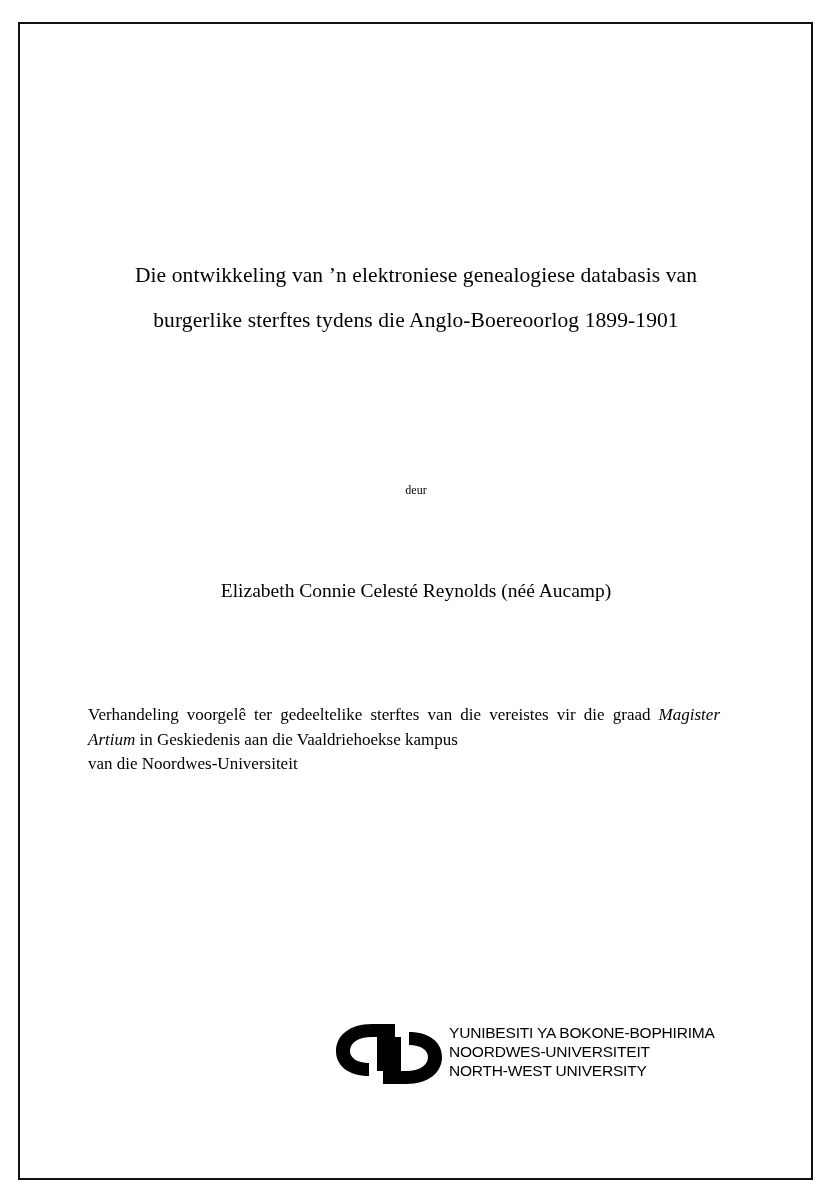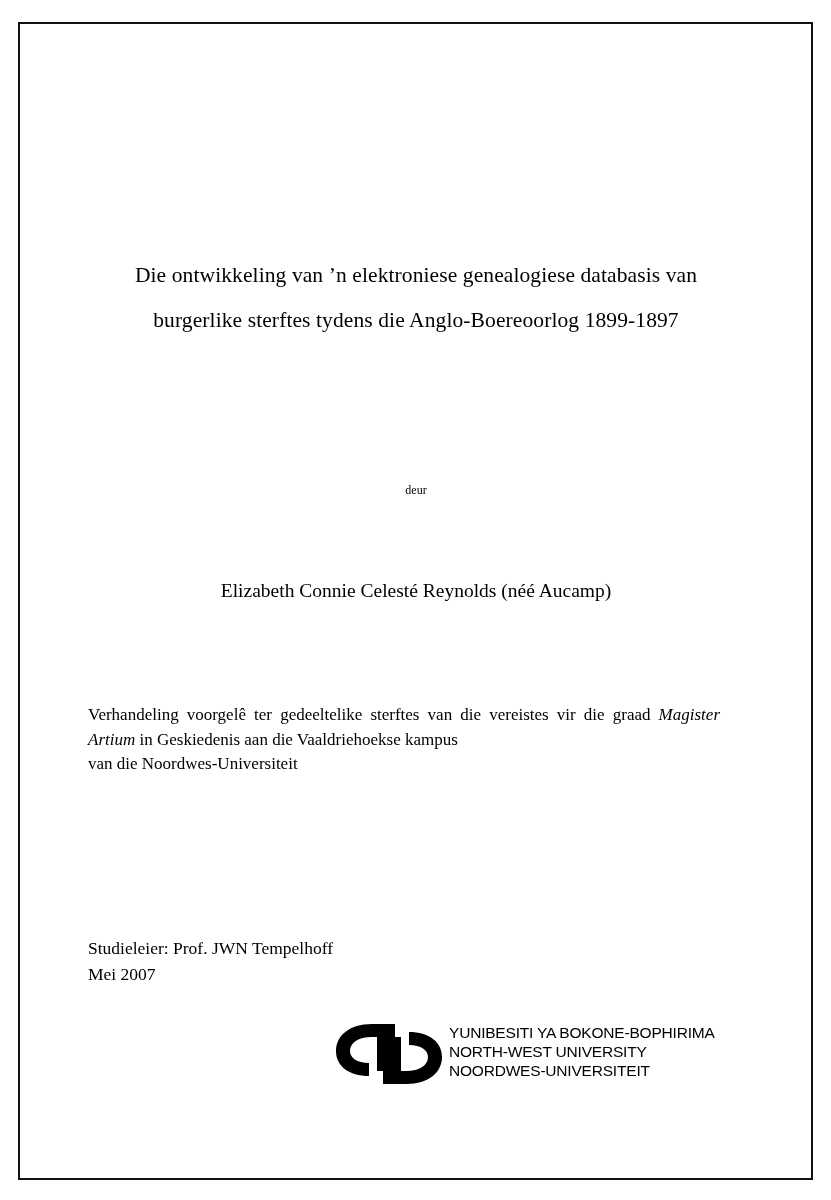--- a/index.html
+++ b/index.html
@@ -125,44 +125,40 @@
 </head>
 <body>
 
 <div class="page">
   <div class="page-frame"></div>
 
   <div class="content">
 
     <div class="title-block">
       <span class="title-line">Die ontwikkeling van ’n elektroniese genealogiese databasis van</span>
-      <span class="title-line">burgerlike sterftes tydens die Anglo-Boereoorlog 1899-1897</span>
+      <span class="title-line">burgerlike sterftes tydens die Anglo-Boereoorlog 1899-1901</span>
     </div>
 
     <div class="byline-label">deur</div>
 
     <div class="author">Elizabeth Connie Celesté Reynolds (néé Aucamp)</div>
 
     <div class="statement">
       <span>Verhandeling voorgelê ter gedeeltelike sterftes van die vereistes vir die graad </span><em>Magister Artium</em><span> in Geskiedenis aan die Vaaldriehoekse kampus</span>
       <div class="last-line">van die Noordwes-Universiteit</div>
     </div>
 
-    <div class="supervisor-block">
-      <div>Studieleier: Prof. JWN Tempelhoff</div>
-      <div>Mei 2007</div>
-    </div>
 
     <div class="logo-block">
       <svg class="logo-mark" viewBox="0 0 112 66">
         <path d="M39 3 C16 3 3 15 3 30 C3 45 16 55 36 55 L36 42 C24 42 17 37 17 30 C17 22 25 16 39 16 L62 16 L62 3 Z" fill="#000000"></path>
         <path d="M73 63 C96 63 109 51 109 36 C109 21 96 11 76 11 L76 24 C88 24 95 29 95 36 C95 44 87 50 73 50 L50 50 L50 63 Z" fill="#000000"></path>
         <rect x="44" y="16" width="24" height="34" fill="#000000"></rect>
       </svg>
       <div class="logo-text">
         <span>YUNIBESITI YA BOKONE-BOPHIRIMA</span>
+        <span>NOORDWES-UNIVERSITEIT</span>
         <span>NORTH-WEST UNIVERSITY</span>
-        <span>NOORDWES-UNIVERSITEIT</span>
       </div>
     </div>
 
   </div>
 </div>
 
 </body></html>

